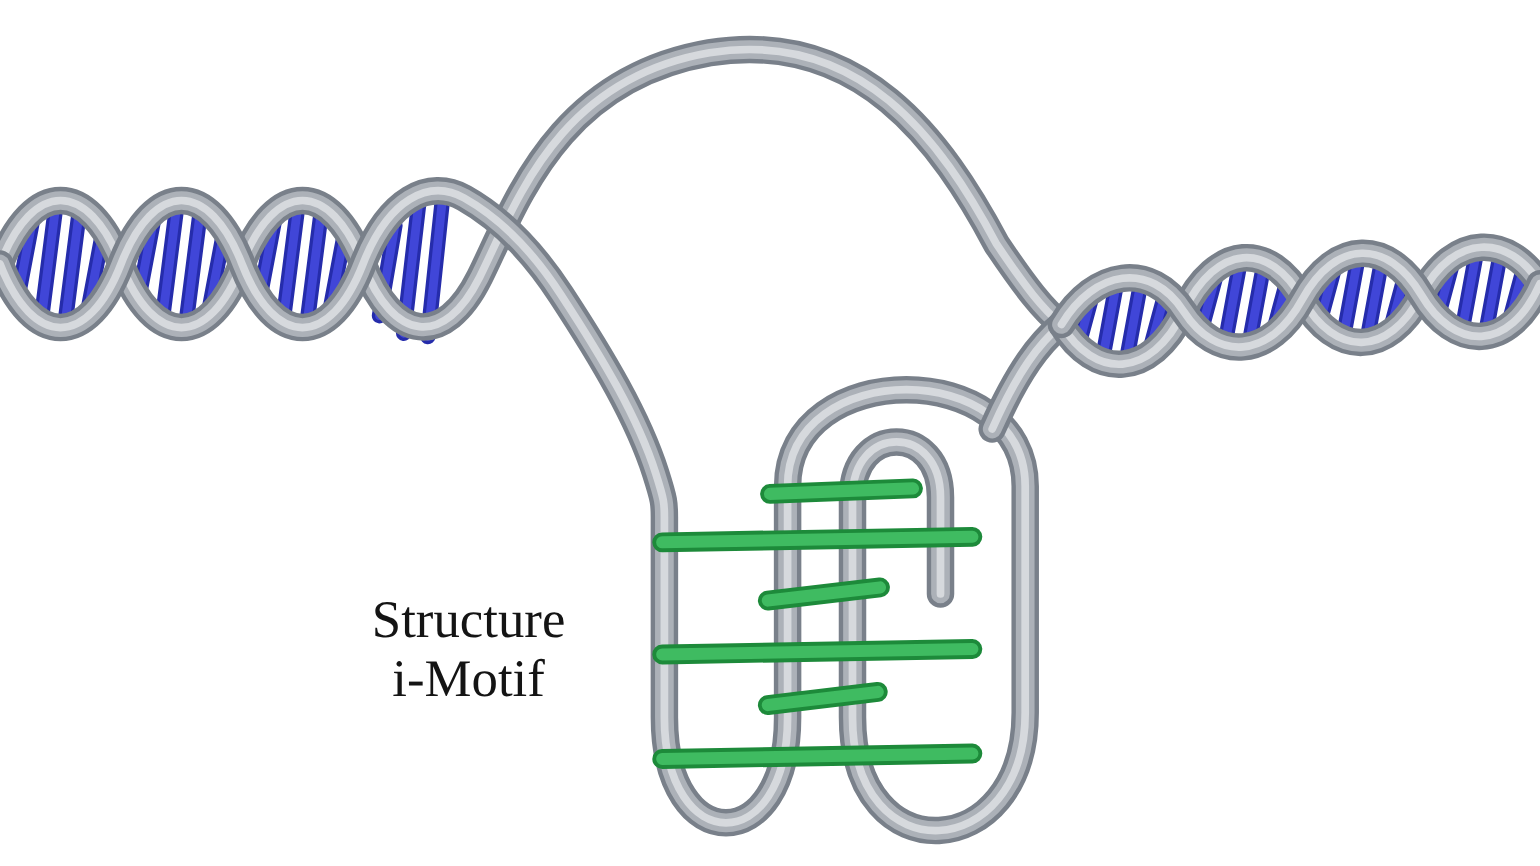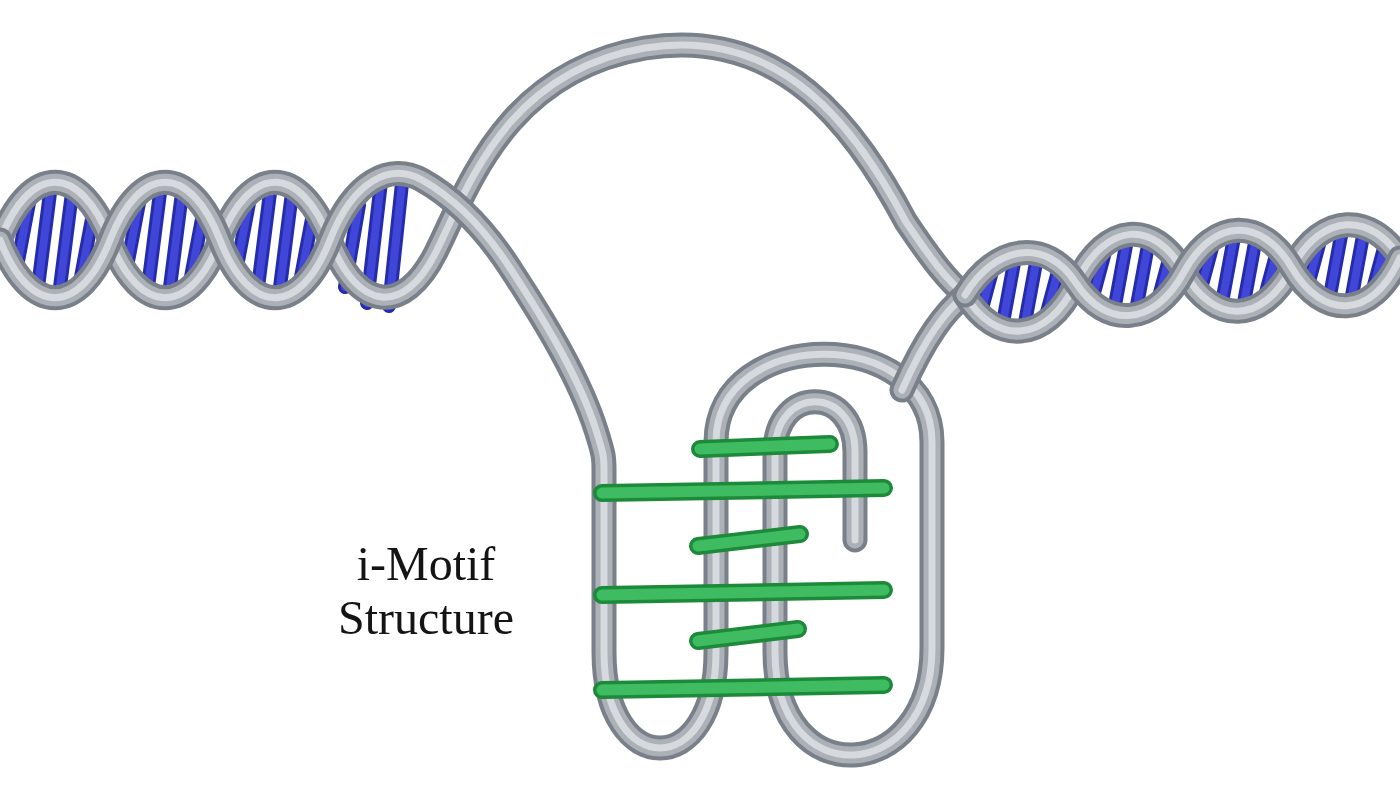--- a/index.html
+++ b/index.html
@@ -133,16 +133,16 @@
       <use href="#strandD" class="sl"></use>
     </g>
 
     <g>
       <use href="#greenPairs" class="rgd"></use>
       <use href="#greenPairs" class="rgl"></use>
     </g>
   </svg>
 
   <div class="label">
+    <div>Structure</div>
     <div>i-Motif</div>
-    <div>Structure</div>
   </div>
 </figure>
 
 </body></html>

